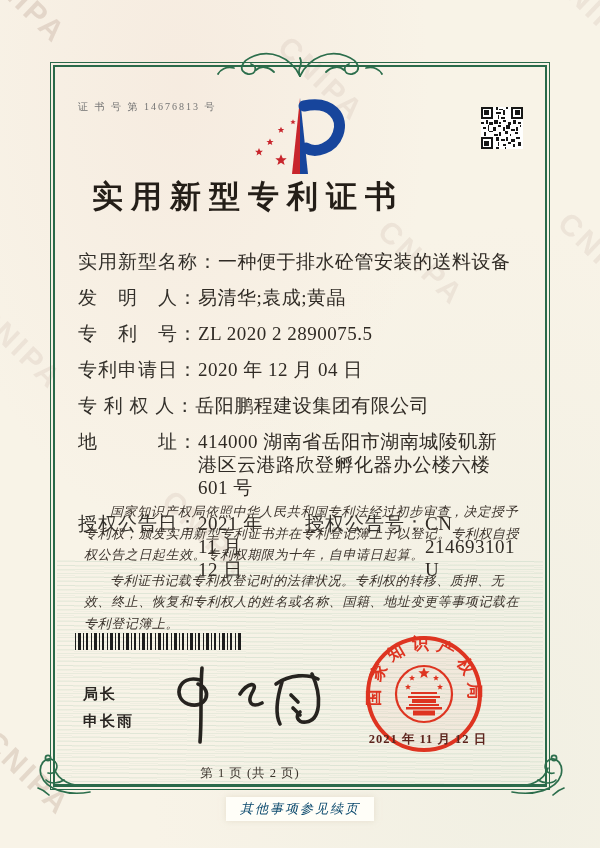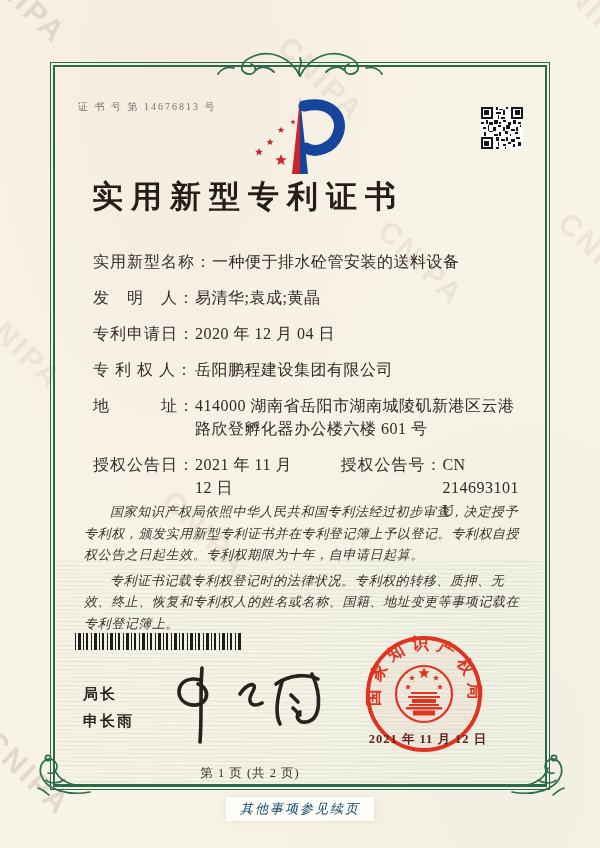--- a/index.html
+++ b/index.html
@@ -37,21 +37,21 @@
       repeating-linear-gradient(0deg, rgba(70,150,110,0.09) 0 1px, transparent 1px 4px),
       repeating-linear-gradient(2deg, rgba(70,150,110,0.05) 0 1px, transparent 1px 5px);
   }
   .cert-no{
     left:78px;top:100px;font-size:10px;color:#737373;letter-spacing:2px;z-index:3;
   }
   .title{
     left:50px;top:176px;width:396px;text-align:center;z-index:3;
     font-size:31px;font-weight:bold;letter-spacing:8px;color:#241e18;
   }
-  .fields{left:93px;top:250px;width:437px;z-index:3;font-size:16px;}
+  .fields{left:78px;top:250px;width:437px;z-index:3;font-size:19px;}
   .frow{display:flex;margin-bottom:13px;line-height:23px;}
   .flabel{flex:0 0 102px;white-space:pre;letter-spacing:1px;color:#33302b;}
   .fvalue{flex:1;color:#2f2a24;letter-spacing:0.5px;}
   .grant-row{display:flex;line-height:23px;margin-top:1px;}
   .grant-col{display:flex;}
   .grant-col.right{margin-left:42px;}
   .paras{left:80px;top:497px;width:444px;z-index:3;
     font-size:13px;line-height:21.5px;font-style:italic;color:#3b332c;letter-spacing:0.6px;}
   .paras p{margin:4px;text-indent:2em;}
   .barcode{
@@ -162,20 +162,24 @@
 <div class="abs title">实用新型专利证书</div>
 
 <div class="abs fields">
   <div class="frow">
     <span class="flabel">实用新型名称：</span>
     <span class="fvalue">一种便于排水砼管安装的送料设备</span>
   </div>
   <div class="frow">
     <span class="flabel">发　明　人：</span>
     <span class="fvalue">易清华;袁成;黄晶</span>
+  </div>
+  <div class="frow">
+    <span class="flabel">专　利　号：</span>
+    <span class="fvalue">ZL 2020 2 2890075.5</span>
   </div>
   <div class="frow">
     <span class="flabel">专利申请日：</span>
     <span class="fvalue">2020 年 12 月 04 日</span>
   </div>
   <div class="frow">
     <span class="flabel">专 利 权 人：</span>
     <span class="fvalue">岳阳鹏程建设集团有限公司</span>
   </div>
   <div class="frow">

